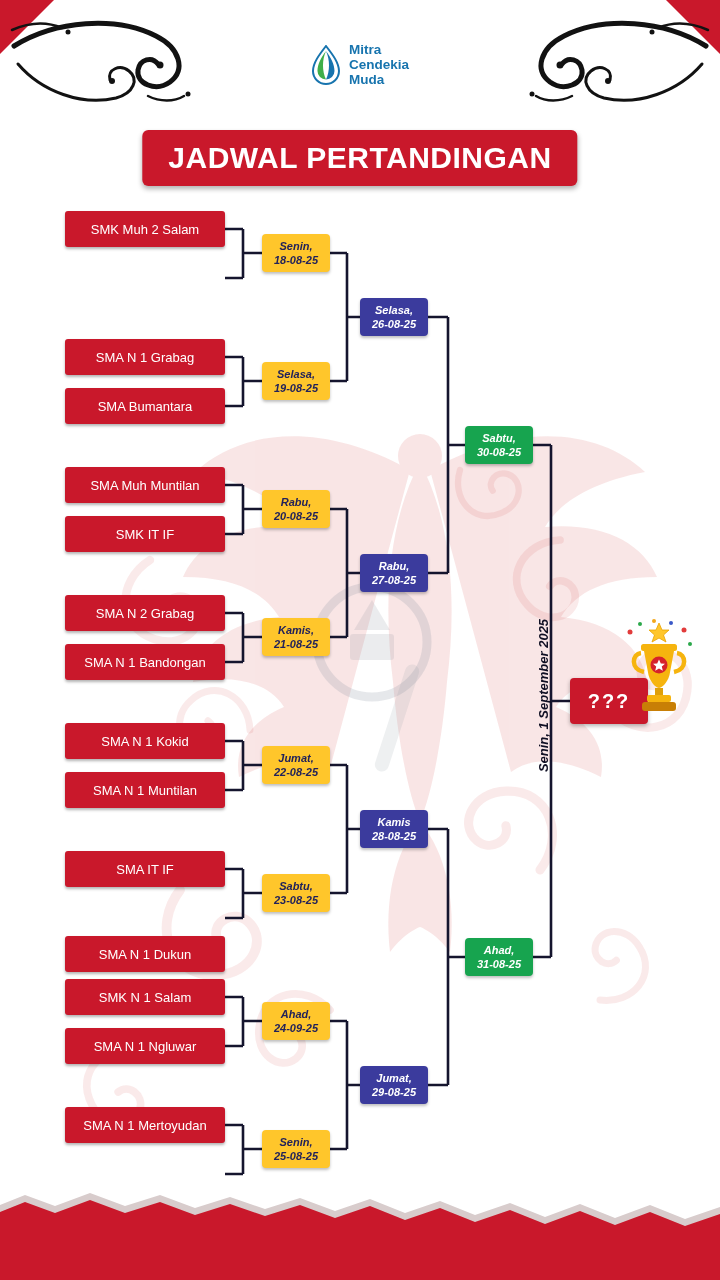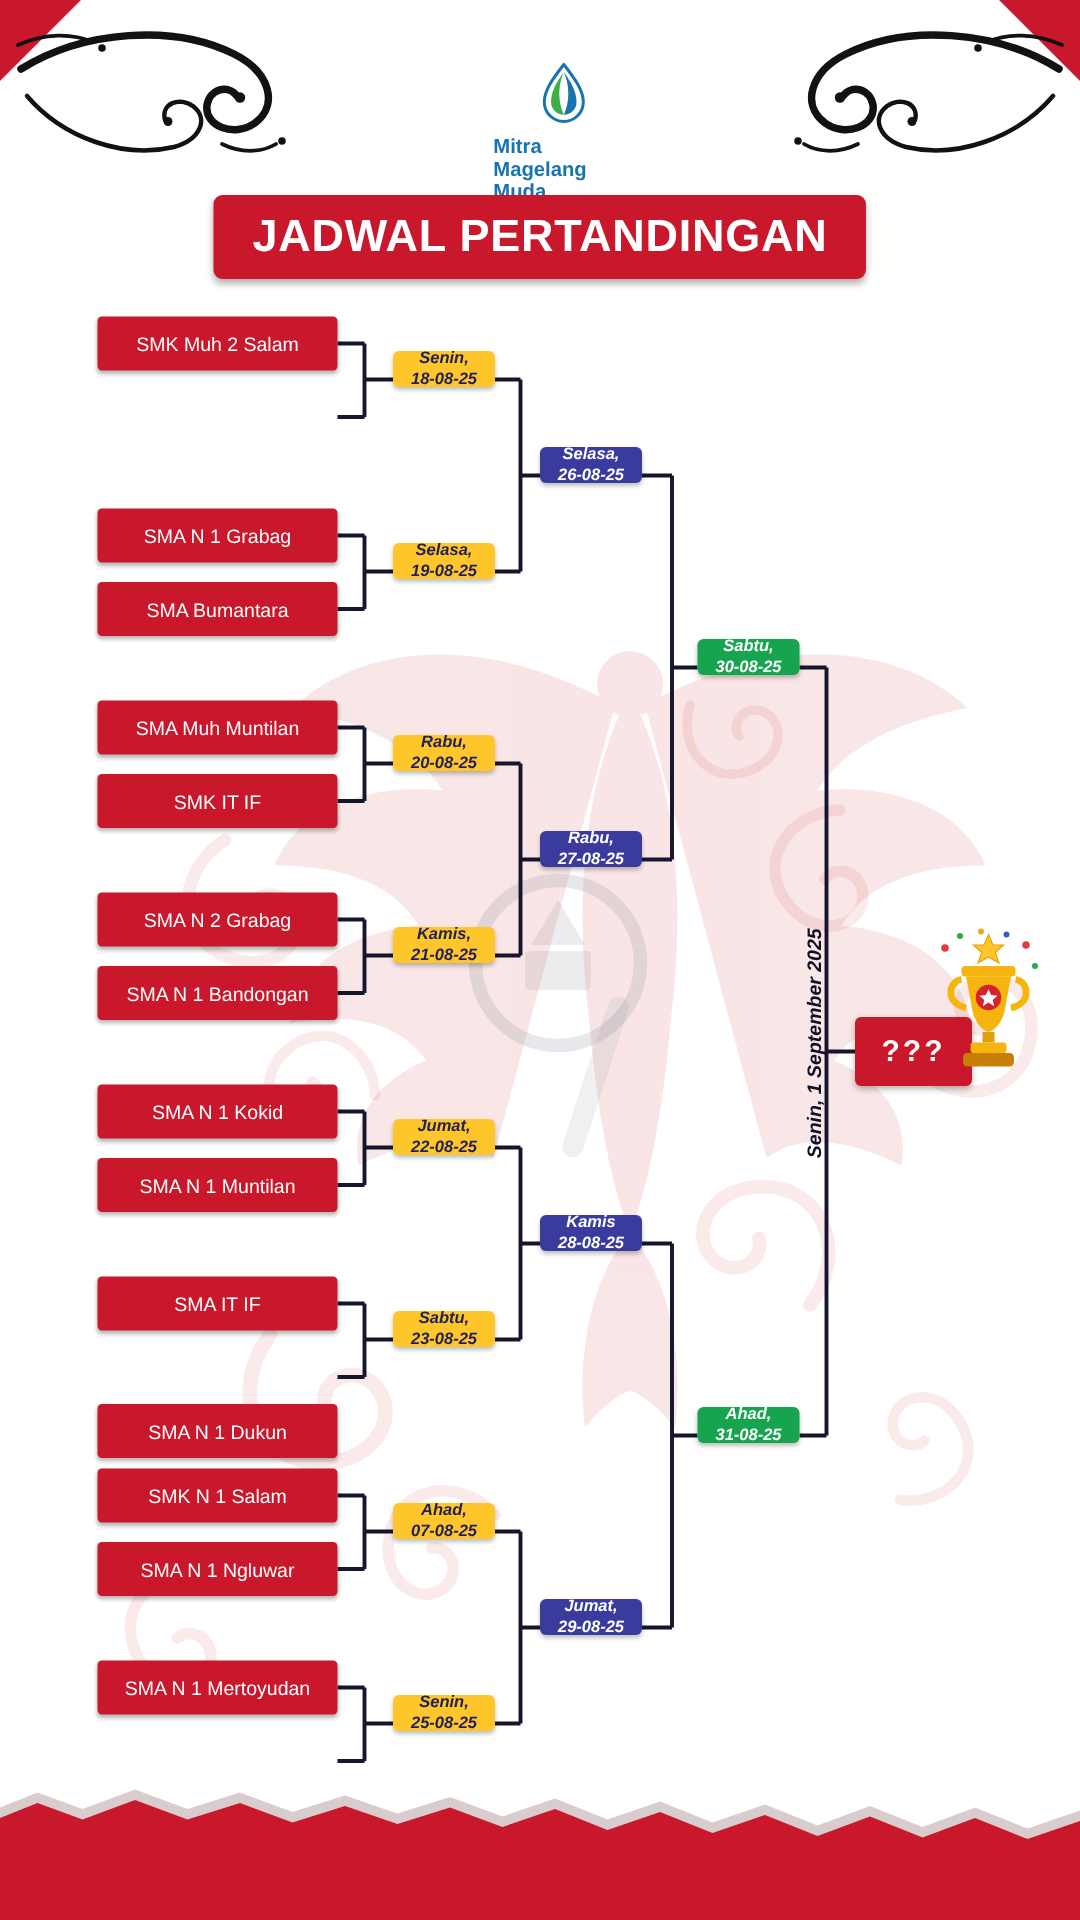--- a/index.html
+++ b/index.html
@@ -14,35 +14,35 @@
     position:relative;width:720px;height:1280px;background:#ffffff;overflow:hidden;
     font-family:"Liberation Sans", sans-serif;margin:0 auto;
   }
   svg.layer{position:absolute;inset:0;z-index:1;}
   .corner-tri{position:absolute;top:0;width:54px;height:54px;background:var(--red);z-index:2;}
   .corner-tri.left{left:0;clip-path:polygon(0 0,100% 0,0 100%);}
   .corner-tri.right{right:0;clip-path:polygon(0 0,100% 0,100% 100%);}
   .flourish{position:absolute;top:12px;z-index:2;}
   .flourish.left{left:8px;}
   .flourish.right{right:8px;transform:scaleX(-1);}
-  .logo{position:absolute;top:42px;left:50%;transform:translateX(-50%);display:flex;align-items:flex-end;gap:8px;z-index:3;flex-direction:column;}
+  .logo{position:absolute;top:42px;left:50%;transform:translateX(-50%);display:flex;align-items:center;gap:8px;z-index:3;}
   .logo-text{color:#1774ae;font-weight:700;font-size:13.5px;line-height:1.12;}
   .title{
     position:absolute;top:130px;left:50%;transform:translateX(-50%);
     background:var(--red);color:#fff;font-size:30px;font-weight:700;letter-spacing:.5px;
     padding:11px 26px;border-radius:6px;white-space:nowrap;z-index:3;
     box-shadow:0 3px 5px rgba(0,0,0,.3);
   }
   .team{
     position:absolute;left:65px;width:160px;height:36px;background:var(--red);color:#fff;
     display:flex;align-items:center;justify-content:center;font-size:13px;font-weight:500;
     border-radius:3px;box-shadow:0 2px 3px rgba(0,0,0,.3);z-index:3;white-space:nowrap;
   }
   .slot{
-    position:absolute;width:68px;height:24px;display:flex;flex-direction:column;
+    position:absolute;width:68px;height:38px;display:flex;flex-direction:column;
     align-items:center;justify-content:center;font-size:11px;font-style:italic;font-weight:700;
     line-height:1.3;border-radius:4px;box-shadow:0 2px 3px rgba(0,0,0,.25);z-index:3;white-space:nowrap;
   }
   .slot.y{left:262px;background:var(--yellow);color:#22225a;}
   .slot.b{left:360px;background:var(--blue);color:#fff;}
   .slot.g{left:465px;background:var(--green);color:#fff;}
   .final-date{
     position:absolute;left:413px;top:688px;width:260px;text-align:center;
     transform:rotate(-90deg);font-size:13px;font-style:italic;font-weight:700;color:#101024;z-index:3;white-space:nowrap;
   }
@@ -146,21 +146,21 @@
   </svg>
 
   <div class="logo">
     <svg width="30" height="40" viewBox="0 0 30 40">
       <path d="M15 1 C 22 10 28 18 28 26 a13 13 0 0 1 -26 0 C 2 18 8 10 15 1 Z" fill="#ffffff" stroke="#1774ae" stroke-width="2"></path>
       <path d="M15 6 C 10 13 6.5 19 6.5 26 a8.5 8.5 0 0 0 8.5 8.5 C 11 26 11 15 15 6 Z" fill="#3fae49"></path>
       <path d="M15 6 C 20 13 23.5 19 23.5 26 a8.5 8.5 0 0 1 -8.5 8.5 C 19 26 19 15 15 6 Z" fill="#1774ae"></path>
     </svg>
     <div class="logo-text">
       <div>Mitra</div>
-      <div>Magelang</div>
+      <div>Cendekia</div>
       <div>Muda</div>
     </div>
   </div>
 
   <div class="title">JADWAL PERTANDINGAN</div>
 
   <div class="team" style="top:211px">SMK Muh 2 Salam</div>
   <div class="team" style="top:339px">SMA N 1 Grabag</div>
   <div class="team" style="top:388px">SMA Bumantara</div>
   <div class="team" style="top:516px">SMK IT IF</div>
@@ -194,21 +194,21 @@
   <div class="slot y" style="top:746px">
     <span>Jumat,</span>
     <span>22-08-25</span>
   </div>
   <div class="slot y" style="top:874px">
     <span>Sabtu,</span>
     <span>23-08-25</span>
   </div>
   <div class="slot y" style="top:1002px">
     <span>Ahad,</span>
-    <span>07-08-25</span>
+    <span>24-09-25</span>
   </div>
   <div class="slot y" style="top:1130px">
     <span>Senin,</span>
     <span>25-08-25</span>
   </div>
 
   <div class="slot b" style="top:298px">
     <span>Selasa,</span>
     <span>26-08-25</span>
   </div>

